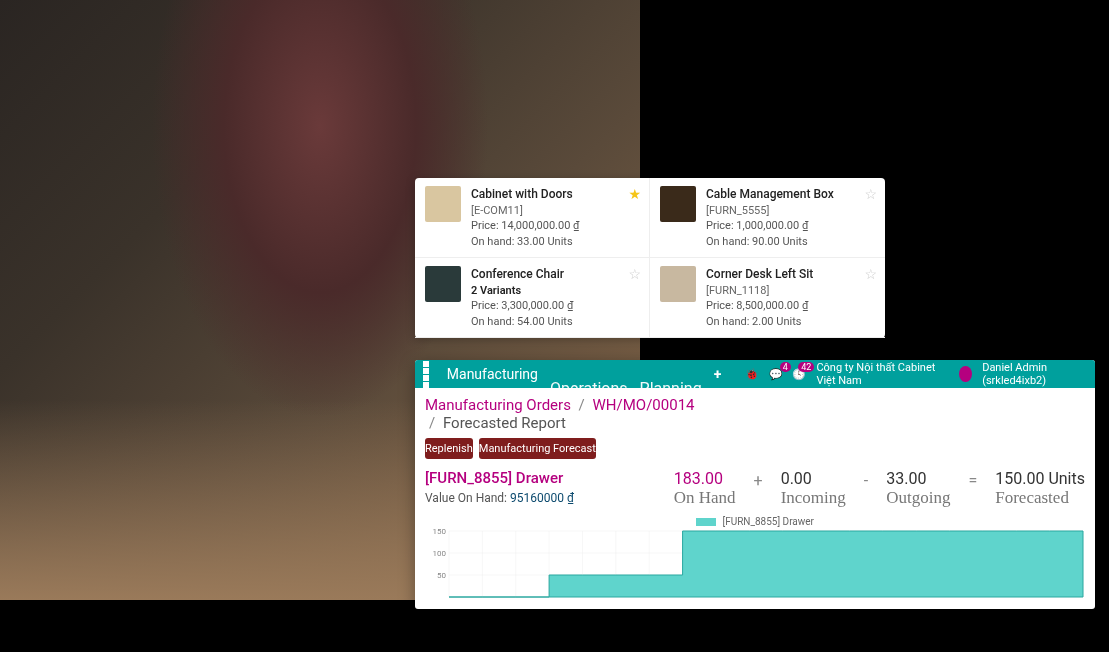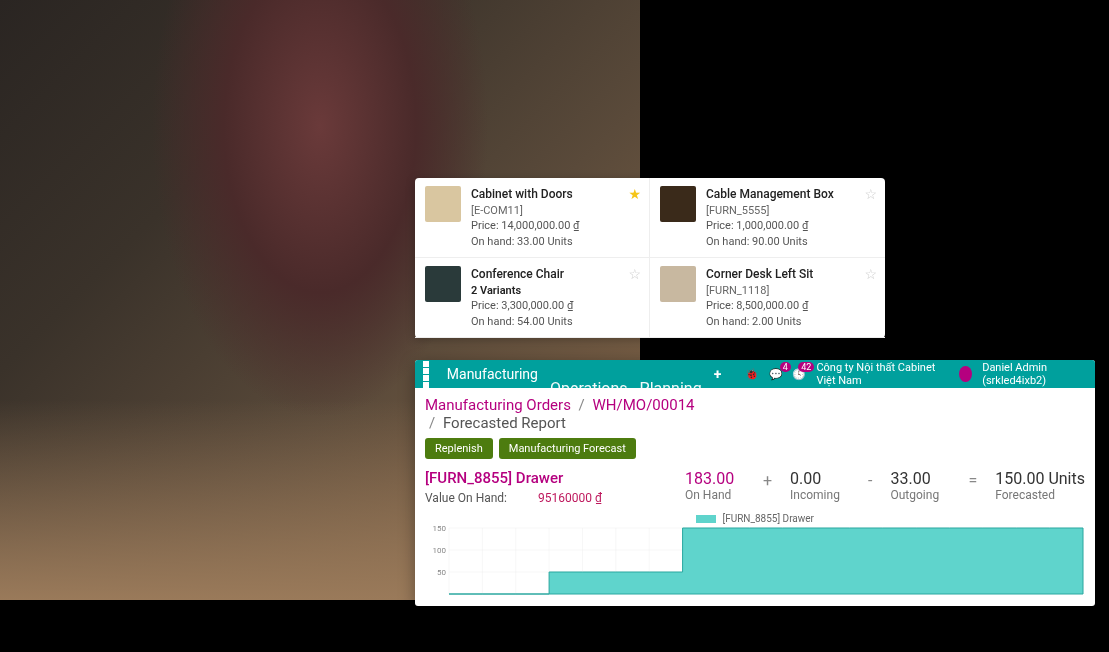--- a/index.html
+++ b/index.html
@@ -57,31 +57,31 @@
 .erp-tray { display:flex; align-items:center; gap:10px; font-size:11px; }
 .erp-badge { position: relative; }
 .erp-badge .count { position:absolute; top:-6px; right:-8px; background:#b5007f; color:#fff; font-size:9px; padding:0 3px; border-radius:6px; }
 .erp-avatar { width:16px; height:16px; background:#b5007f; border-radius:50%; }
 
 .erp-content { padding: 8px 10px 10px; }
 .breadcrumb { font-size: 15px; color: #b5007f; margin-bottom: 2px; }
 .breadcrumb .sep { color: #888; margin: 0 4px; }
 .breadcrumb .current { color: #555; }
 .action-row { display:flex; gap:6px; margin: 6px 0 10px; }
-.btn-purple { background:#4d7c0f; color:#fff; border:none; font-size:11px; padding:4px 10px; border-radius:3px; cursor:pointer; }
+.btn-purple { background:#7f1d1d; color:#fff; border:none; font-size:11px; padding:4px 0; border-radius:3px; cursor:pointer; }
 
 .forecast-header { display:flex; align-items:flex-start; gap:18px; font-size:12px; color:#555; }
 .forecast-title { flex:1; }
 .forecast-title .name { color:#b5007f; font-size:15px; font-weight:500; }
 .value-on-hand { margin-top:4px; }
-.value-on-hand .val { color:#be185d;margin-left:28px; }
+.value-on-hand .val { color:#0c4a6e; }
 .metric { text-align:left; min-width:60px; }
 .metric .num { font-size:16px; color:#333; }
 .metric.onhand .num { color:#b5007f; }
-.metric .lbl { font-size:12px; color:#777; }
+.metric .lbl { font-size:17px; color:#777;font-family:Liberation Serif, serif; }
 .op { font-size:16px; color:#888; align-self:flex-start; padding-top:2px; }
 
 .chart-wrap { margin-top:8px; }
 .legend { text-align:center; font-size:10px; color:#666; margin-bottom:2px; }
 .legend .swatch { display:inline-block; width:20px; height:8px; background:#5fd4cc; vertical-align:middle; margin-right:4px; }
 .chart-svg { width:100%; height:70px; display:block; }
 </style>
 </head>
 <body>
 

